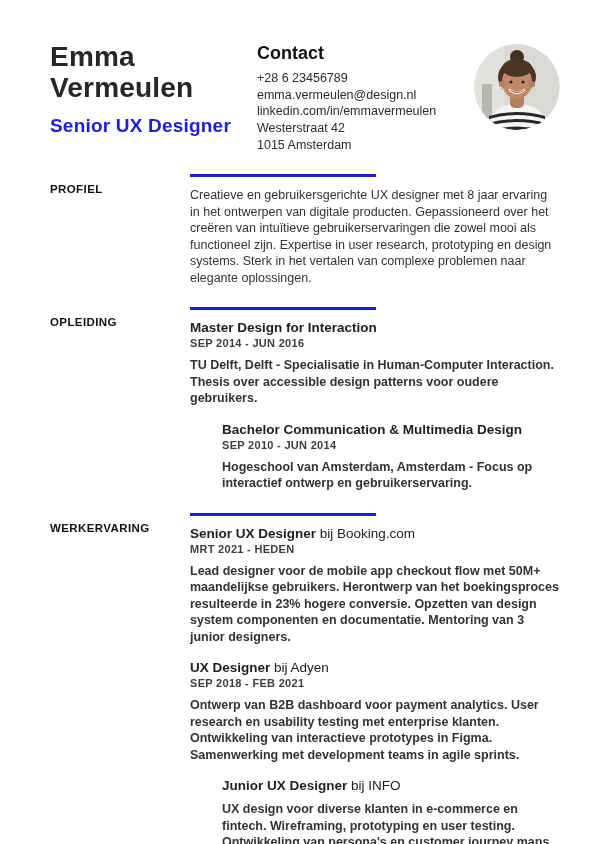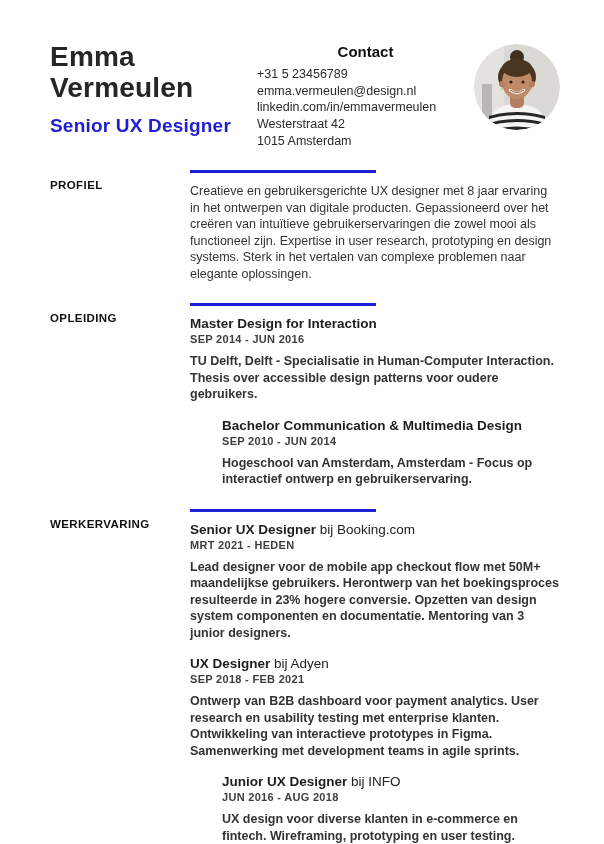--- a/index.html
+++ b/index.html
@@ -17,21 +17,21 @@
   .identity { width:207px; flex:0 0 207px; }
   .name {
     font-size:28px; font-weight:700; color:#262626;
     line-height:1.1; letter-spacing:0.2px;
   }
   .job-title {
     margin-top:11px; font-size:19px; font-weight:700;
     color:var(--accent); letter-spacing:0.2px;
   }
   .contact { flex:1; padding-top:1px; }
-  .contact-heading { font-size:15px; font-weight:700; margin-bottom:6px; color:#111;text-align:center; }
+  .contact-heading { font-size:18px; font-weight:700; margin-bottom:6px; color:#111; }
   .contact-line { font-size:12.5px; line-height:1.33; color:#2b2b2b; }
   .photo {
     width:86px; height:86px; flex:0 0 86px; border-radius:50%;
     overflow:hidden; margin-top:2px;
   }
 
   
   .section { display:flex; padding:0 44px 0 50px; margin-top:21px; }
   .section-label {
     width:140px; flex:0 0 140px; padding-top:9px;
@@ -58,21 +58,21 @@
     <div class="identity">
       <div class="name">
         <div>Emma</div>
         <div>Vermeulen</div>
       </div>
       <div class="job-title">Senior UX Designer</div>
     </div>
 
     <div class="contact">
       <div class="contact-heading">Contact</div>
-      <div class="contact-line">+31 5 23456789</div>
+      <div class="contact-line">+28 6 23456789</div>
       <div class="contact-line">emma.vermeulen@design.nl</div>
       <div class="contact-line">linkedin.com/in/emmavermeulen</div>
       <div class="contact-line">Westerstraat 42</div>
       <div class="contact-line">1015 Amsterdam</div>
     </div>
 
     <div class="photo">
       <svg width="86" height="86" viewBox="0 0 86 86">
         <defs>
             <clipPath id="pc">
@@ -152,19 +152,18 @@
       </div>
 
       <div class="entry">
         <div class="entry-title"><span>UX Designer</span><span class="regular"> bij Adyen</span></div>
         <div class="entry-date">SEP 2018 - FEB 2021</div>
         <div class="entry-desc">Ontwerp van B2B dashboard voor payment analytics. User research en usability testing met enterprise klanten. Ontwikkeling van interactieve prototypes in Figma. Samenwerking met development teams in agile sprints.</div>
       </div>
 
       <div class="entry">
         <div class="entry-title"><span>Junior UX Designer</span><span class="regular"> bij INFO</span></div>
-        <div class="entry-date">JUN 2016 - AUG 2018</div>
         <div class="entry-desc">UX design voor diverse klanten in e-commerce en fintech. Wireframing, prototyping en user testing. Ontwikkeling van persona's en customer journey maps.</div>
       </div>
     </div>
   </div>
 
 </div>
 
 </body></html>

